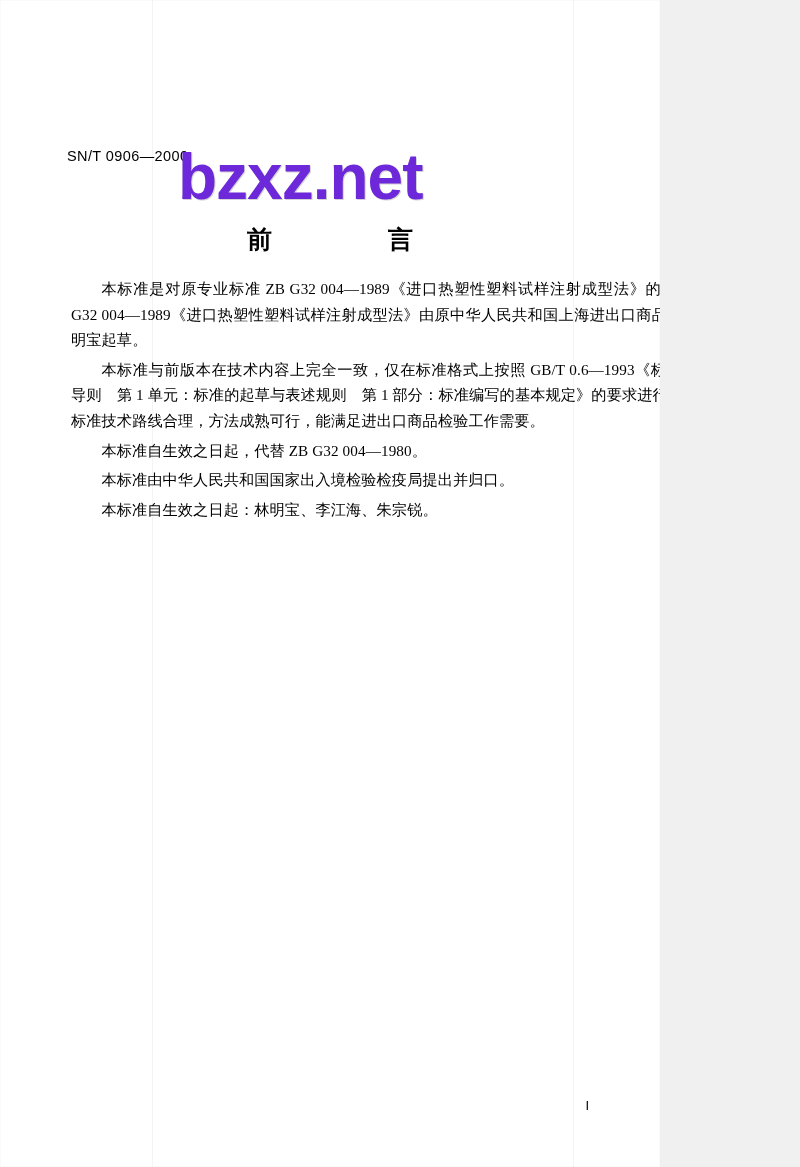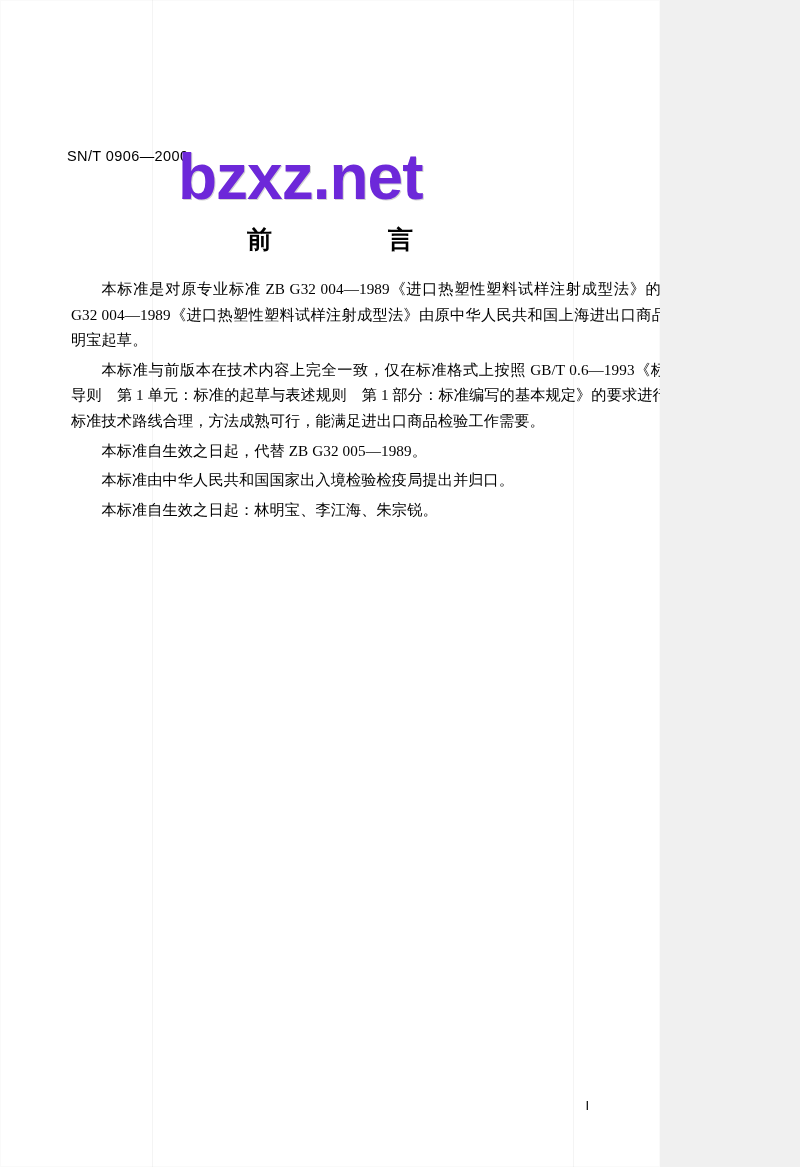--- a/index.html
+++ b/index.html
@@ -106,21 +106,21 @@
 
   <div class="std-no">SN/T 0906—2000</div>
 
   <div class="watermark">bzxz.net</div>
 
   <div class="title">前　　言</div>
 
   <div class="body">
     <p>本标准是对原专业标准 ZB G32 004—1989《进口热塑性塑料试样注射成型法》的修订，ZB G32 004—1989《进口热塑性塑料试样注射成型法》由原中华人民共和国上海进出口商品检验局林明宝起草。</p>
     <p>本标准与前版本在技术内容上完全一致，仅在标准格式上按照 GB/T 0.6—1993《标准化工作导则　第 1 单元：标准的起草与表述规则　第 1 部分：标准编写的基本规定》的要求进行修订。原标准技术路线合理，方法成熟可行，能满足进出口商品检验工作需要。</p>
-    <p>本标准自生效之日起，代替 ZB G32 005—1989。</p>
+    <p>本标准自生效之日起，代替 ZB G32 004—1980。</p>
     <p>本标准由中华人民共和国国家出入境检验检疫局提出并归口。</p>
     <p>本标准自生效之日起：林明宝、李江海、朱宗锐。</p>
   </div>
 
   <div class="page-num">I</div>
 
   <div class="edge"></div>
 </div>
 
 </body></html>

